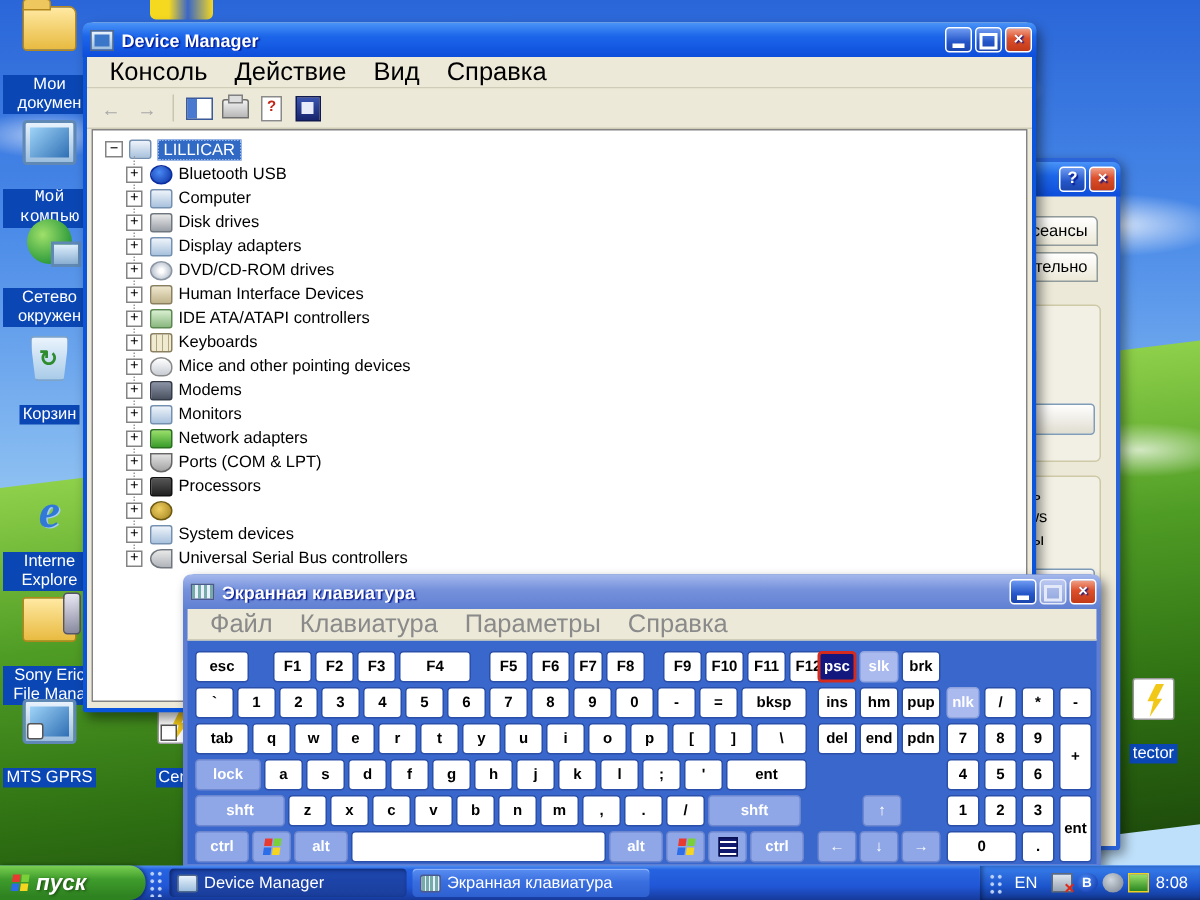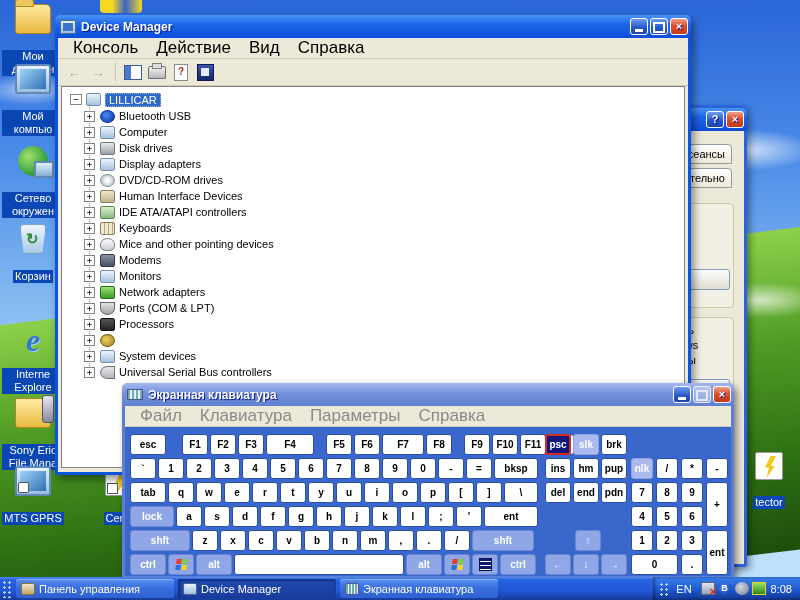--- a/index.html
+++ b/index.html
@@ -186,21 +186,21 @@
   #clock{font-size:11px;color:#fff;}
 </style>
 </head>
 <body>
 
 <div id="grass" data-interactable="false"></div>
 <div id="clouds" data-interactable="false"></div>
 <div id="frag-top" data-interactable="false"></div>
 <div id="desktop-icons">
     <div class="dicon" data-interactable="true" style="left: 2px; top: 4px;"><div class="di di-folder" data-interactable="false"></div><div class="dlabel" data-interactable="false">Мои докумен</div></div>
-    <div class="dicon" data-interactable="true" style="left: 2px; top: 64px;"><div class="di di-computer" data-interactable="false"></div><div class="dlabel" data-interactable="false">Мой компью</div></div>
+    <div class="dicon" data-interactable="true" style="left: 2px; top: 80px; font-family: Liberation Mono, monospace;"><div class="di di-computer" data-interactable="false"></div><div class="dlabel" data-interactable="false">Мой компью</div></div>
     <div class="dicon" data-interactable="true" style="left: 2px; top: 146px;"><div class="di di-net" data-interactable="false"></div><div class="dlabel" data-interactable="false">Сетево окружен</div></div>
     <div class="dicon" data-interactable="true" style="left: 2px; top: 224px;"><div class="di di-recycle" data-interactable="false"></div><div class="dlabel" data-interactable="false">Корзин</div></div>
     <div class="dicon" data-interactable="true" style="left: 2px; top: 322px;"><div class="di di-ie" data-interactable="false"></div><div class="dlabel" data-interactable="false">Interne Explore</div></div>
     <div class="dicon" data-interactable="true" style="left: 2px; top: 398px;"><div class="di di-phfold" data-interactable="false"></div><div class="dlabel" data-interactable="false">Sony Eric File Mana</div></div>
     <div class="dicon" data-interactable="true" style="left: 2px; top: 466px;"><div class="di di-pc shortcut" data-interactable="false"></div><div class="dlabel" data-interactable="false">MTS GPRS</div></div>
     <div class="dicon" data-interactable="true" style="left: 88px; top: 468px;"><div class="di di-bolt shortcut" data-interactable="false"></div><div class="dlabel" data-interactable="false">Centr</div></div>
     <div class="dicon" data-interactable="true" style="left: 738px; top: 452px;"><div class="di di-bolt" data-interactable="false"></div><div class="dlabel" data-interactable="false">tector</div></div>
   </div>
 
 <div class="win" id="sysprops" data-interactable="false">
@@ -378,21 +378,21 @@
         <div class="kb-row" data-interactable="false">
           <div class="key k-n" data-interactable="true" style="width: 36px;">esc</div>
           <div class="spc" data-interactable="false" style="width: 12px;"></div>
           <div class="key k-n" data-interactable="true" style="width: 26px;">F1</div>
           <div class="key k-n" data-interactable="true" style="width: 26px;">F2</div>
           <div class="key k-n" data-interactable="true" style="width: 26px;">F3</div>
           <div class="key k-n" data-interactable="true" style="width: 48px;">F4</div>
           <div class="spc" data-interactable="false" style="width: 8px;"></div>
           <div class="key k-n" data-interactable="true" style="width: 26px;">F5</div>
           <div class="key k-n" data-interactable="true" style="width: 26px;">F6</div>
-          <div class="key k-n" data-interactable="true" style="width: 42px;">F7</div>
+          <div class="key k-n" data-interactable="true" style="width: 20px;">F7</div>
           <div class="key k-n" data-interactable="true" style="width: 26px;">F8</div>
           <div class="spc" data-interactable="false" style="width: 8px;"></div>
           <div class="key k-n" data-interactable="true" style="width: 26px;">F9</div>
           <div class="key k-n" data-interactable="true" style="width: 26px;">F10</div>
           <div class="key k-n" data-interactable="true" style="width: 26px;">F11</div>
           <div class="key k-n" data-interactable="true" style="width: 26px;">F12</div>
         </div>
         <div class="kb-row" data-interactable="false">
           <div class="key k-n" data-interactable="true" style="width: 26px;">`</div>
           <div class="key k-n" data-interactable="true" style="width: 26px;">1</div>
@@ -524,26 +524,31 @@
         <div class="key k-n" data-interactable="true" style="grid-area: 4 / 2 / span 1 / span 1;">2</div>
         <div class="key k-n" data-interactable="true" style="grid-area: 4 / 3 / span 1 / span 1;">3</div>
         <div class="key k-n" data-interactable="true" style="grid-area: 4 / 4 / span 2 / span 1;">ent</div>
         <div class="key k-n" data-interactable="true" style="grid-area: 5 / 1 / span 1 / span 2;">0</div>
         <div class="key k-n" data-interactable="true" style="grid-area: 5 / 3 / span 1 / span 1;">.</div>
       </div>
   </div>
 </div>
 
 <div id="taskbar" data-interactable="false">
+  <div id="start" data-interactable="true">
+    <span class="flag" data-interactable="false">
+        <span class="f1"></span>
+        <span class="f2"></span>
+        <span class="f3"></span>
+        <span class="f4"></span>
+      </span>
+    <span data-interactable="false">пуск</span>
+  </div>
   <div class="grip" data-interactable="true"></div>
   <div id="tb-buttons" style="display:flex;flex:1;overflow:hidden">
-      <div class="tbtn" data-interactable="true">
-        <span class="tbi tbi-cp" data-interactable="false"></span>
-        <span data-interactable="false">Панель управления</span>
-      </div>
       <div class="tbtn pressed" data-interactable="true">
         <span class="tbi tbi-dm" data-interactable="false"></span>
         <span data-interactable="false">Device Manager</span>
       </div>
       <div class="tbtn" data-interactable="true">
         <span class="tbi tbi-kb" data-interactable="false"></span>
         <span data-interactable="false">Экранная клавиатура</span>
       </div>
     </div>
   <div id="tray" data-interactable="false">

